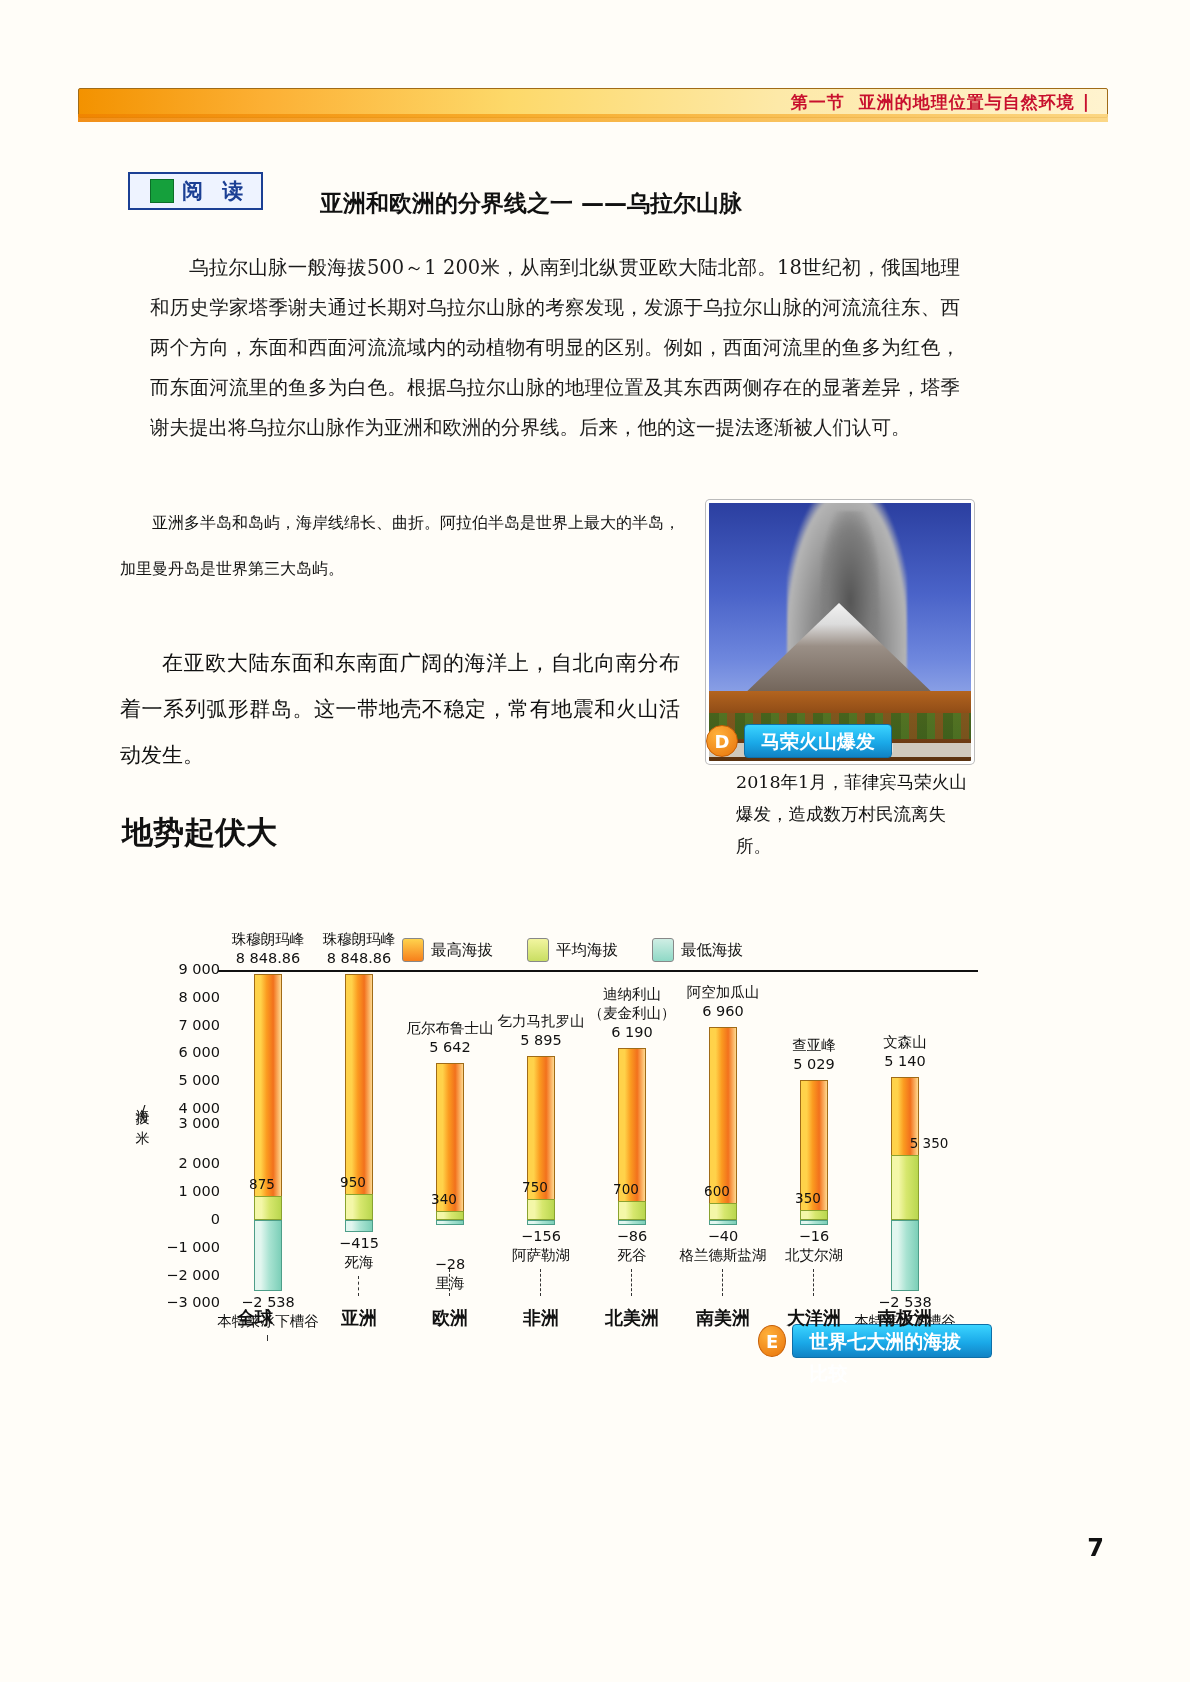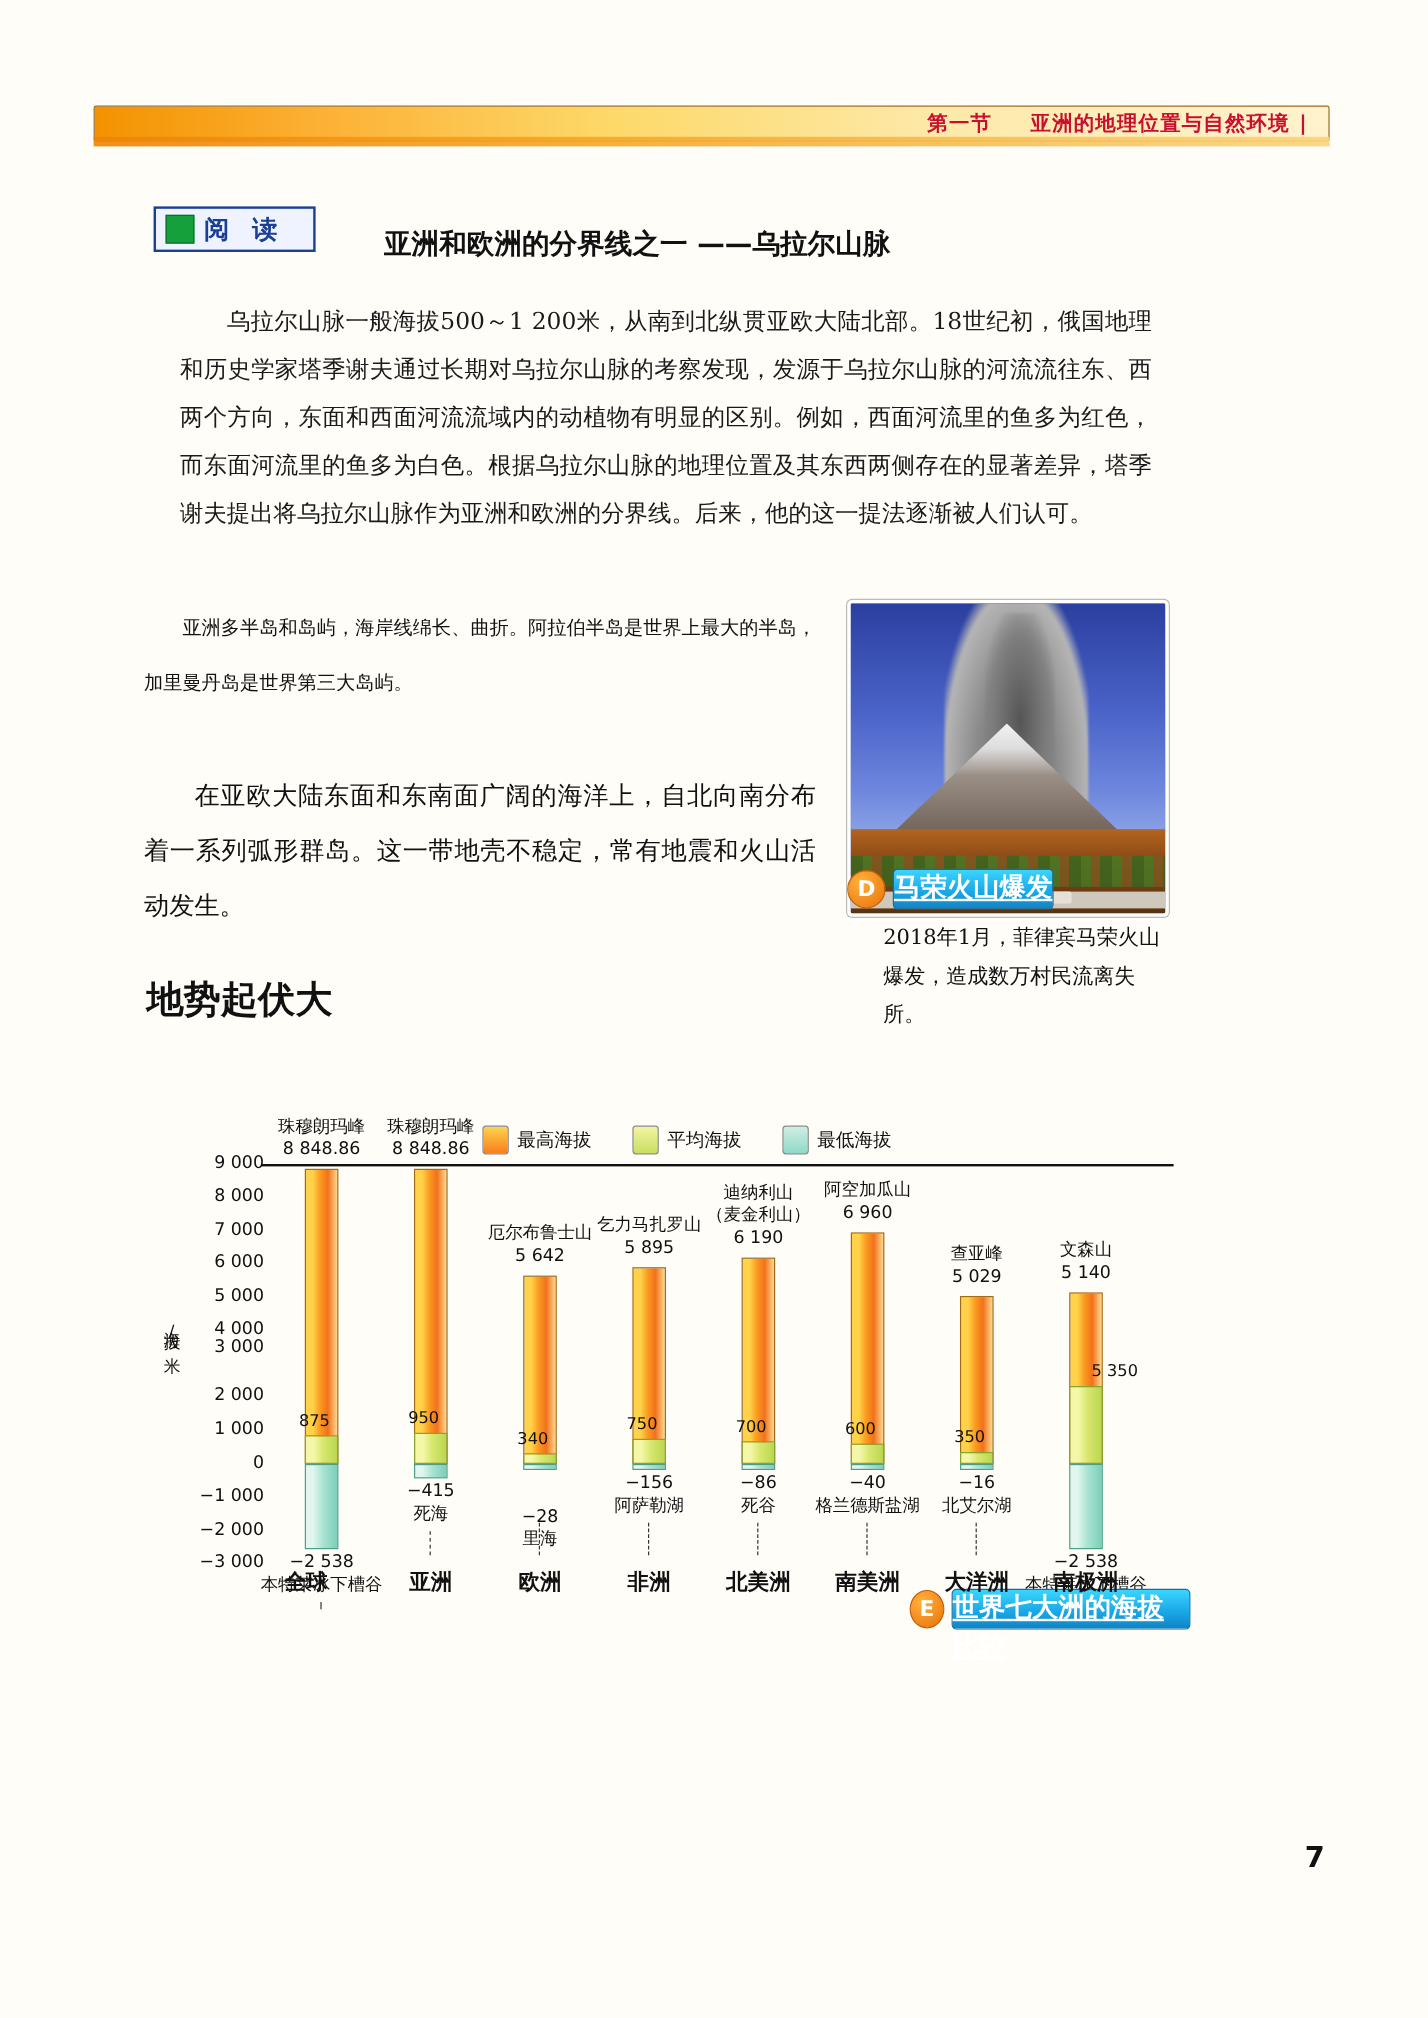--- a/index.html
+++ b/index.html
@@ -24,28 +24,28 @@
   .header .bar2{
     position:absolute;left:0;top:26px;width:100%;height:8px;
     background:linear-gradient(90deg,#f08300 0%,#f6a623 40%,#fbd37a 100%);
     opacity:.9;
   }
   .header .title{
     position:absolute;right:18px;top:3px;
     font-family:"DejaVu Sans","Liberation Sans",sans-serif;
     font-size:17px;font-weight:bold;color:#c8102e;letter-spacing:1px;
   }
-  .header .title .sec{margin-right:32px;}
+  .header .title .sec{margin-right:14px;}
   .header .title .bar-end{color:#c8102e;margin-left:8px;}
 
   
   .read-tag{
     position:absolute;left:128px;top:172px;width:135px;height:38px;
     border:2px solid #1b3f94;background:#eef3ff;
-    display:flex;align-items:center;gap:8px;padding-left:8px;box-sizing:border-box;
+    display:flex;align-items:center;gap:8px;padding-left:20px;box-sizing:border-box;
   }
   .read-tag .sq{
     width:22px;height:22px;background:#15a03c;border:1px solid #0c6e28;
   }
   .read-tag .txt{
     font-size:21px;font-weight:bold;color:#1b3f94;letter-spacing:6px;
     font-family:"DejaVu Sans","Liberation Sans",sans-serif;
   }
 
   .read-title{
@@ -117,25 +117,24 @@
     position:absolute;left:706px;top:723px;width:270px;height:36px;
     display:flex;align-items:center;
   }
   .badge-circle{
     width:30px;height:30px;border-radius:50%;
     background:radial-gradient(circle at 35% 30%,#ffb13b,#e8730a);
     color:#fff;font-weight:bold;font-size:18px;display:flex;align-items:center;justify-content:center;
     border:1px solid #c75f05;
   }
   .badge-text{
-    margin-left:6px;height:32px;line-height:32px;padding:0 0;
+    margin-left:6px;height:32px;line-height:32px;padding:0 16px;
     background:linear-gradient(180deg,#3bd4ff 0%,#1aa9e8 55%,#1183c4 100%);
-    color:#fff;font-weight:bold;font-size:22px;border-radius:4px;
+    color:#fff;font-weight:bold;font-size:19px;border-radius:4px;
     border:1px solid #0e6fa8;
-    text-decoration:underline;
   }
 
   .photo-caption{
     position:absolute;left:736px;top:766px;width:236px;
     font-size:17.5px;line-height:32px;color:#111;
     font-family:"DejaVu Serif","Liberation Serif",serif;
   }
 
   
   .section-h{

